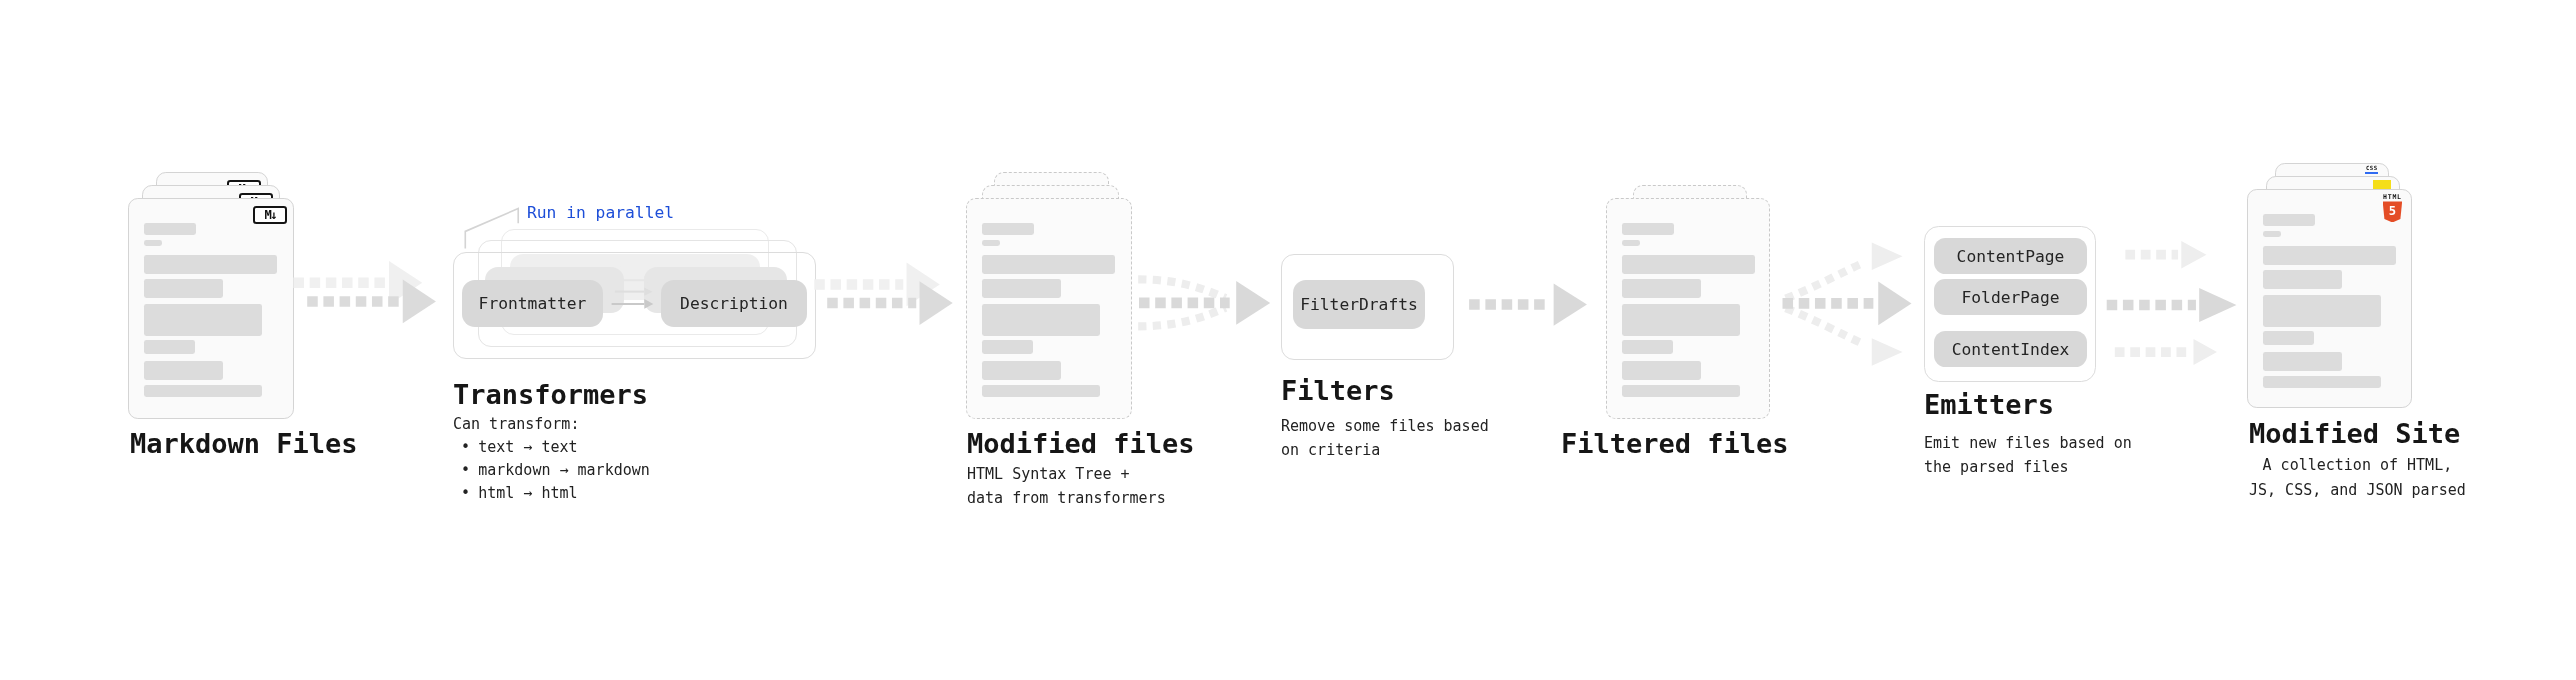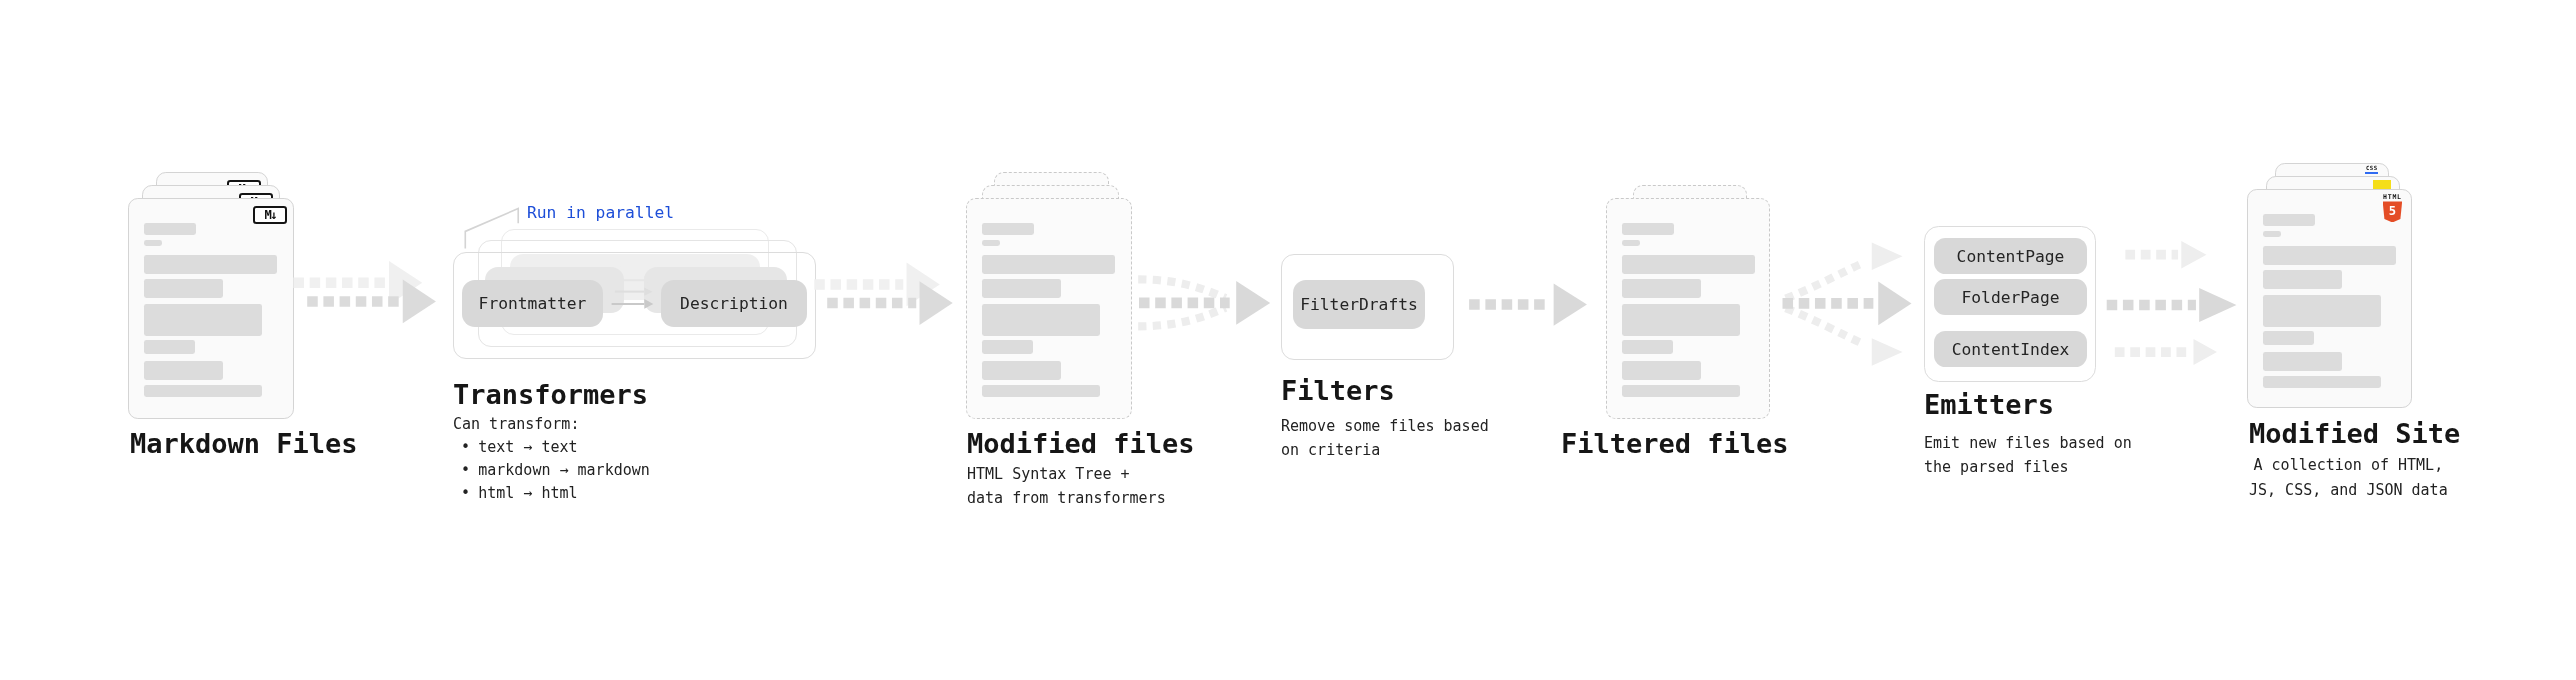--- a/index.html
+++ b/index.html
@@ -239,18 +239,18 @@
           <i class="bar b4"></i>
         <i class="bar b5"></i>
           <i class="bar b6"></i>
           <i class="bar b7"></i>
           <i class="bar b8"></i>
       </div>
     </div>
     <div class="stage-label" style="left:2249px;top:418px;">Modified Site</div>
     <div class="stage-desc" style="left:2249px;top:453px;line-height:25px;text-align:center;">
       <div>A collection of HTML,</div>
-      <div>JS, CSS, and JSON data</div>
+      <div>JS, CSS, and JSON parsed</div>
     </div>
   </div>
 
 </div>
 
 
 </body></html>

